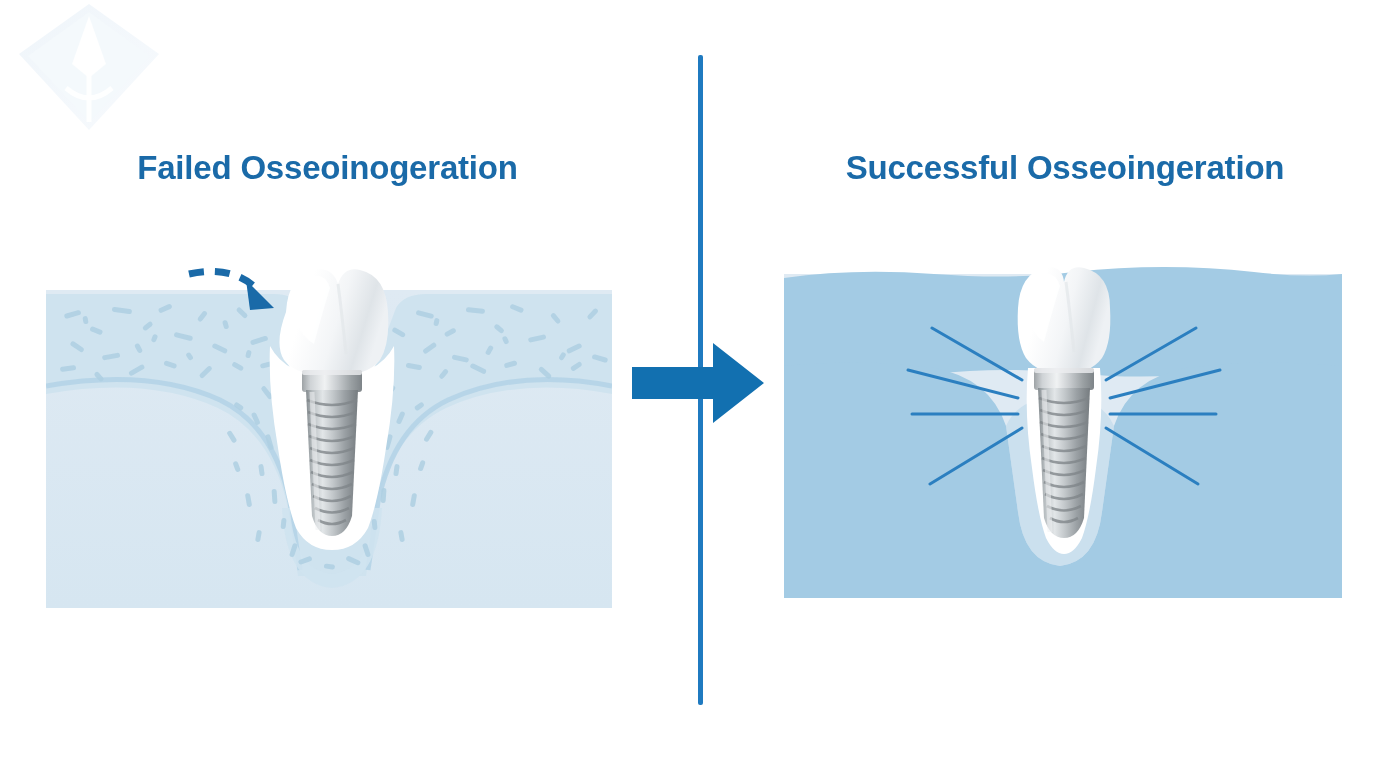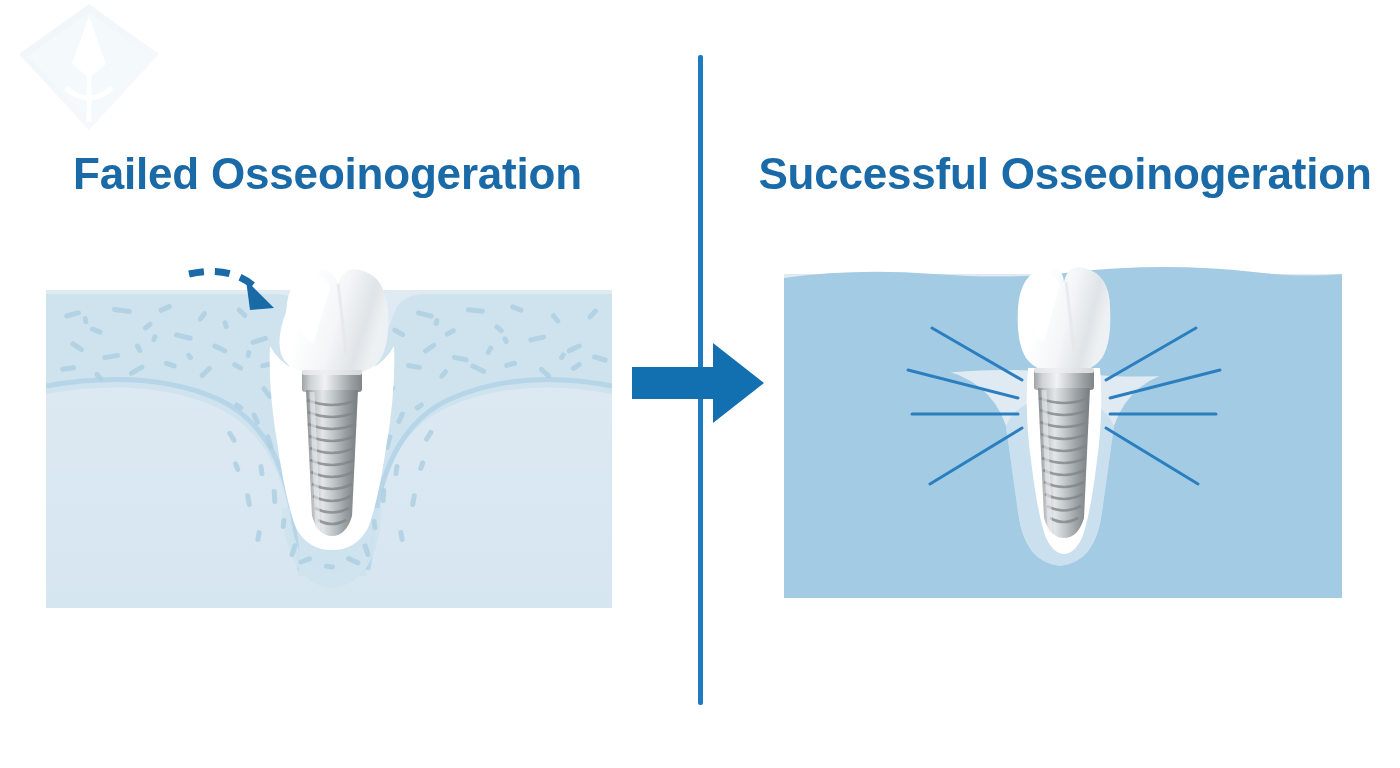--- a/index.html
+++ b/index.html
@@ -12,21 +12,21 @@
   }
   #stage{position:absolute;left:0;top:0;width:1400px;height:768px;}
   .abs{position:absolute;}
 
   
   #watermark{left:14px;top:2px;width:150px;height:132px;opacity:1;}
 
   
   .title{
     font-weight:bold;
-    font-size:44px;
+    font-size:33px;
     letter-spacing:-0.2px;
     color:#1a6aa8;
     white-space:nowrap;
     text-align:center;
   }
   #title-left{left:0px;top:149px;width:655px;}
   #title-right{left:750px;top:149px;width:630px;}
 
   
   #divider{
@@ -57,21 +57,21 @@
       <path d="M75 2 L145 52 L75 128 L5 52 Z" fill="url(#wmg)"></path>
       <path d="M75 10 L136 54 L75 120 L14 54 Z" fill="#f4f9fc"></path>
       <path d="M75 14 L92 62 L75 76 L58 62 Z" fill="#ffffff" opacity="0.92"></path>
       <rect x="72.5" y="62" width="5" height="58" fill="#ffffff" opacity="0.9"></rect>
       <path d="M52 86 Q75 106 98 86" stroke="#ffffff" stroke-width="5" fill="none" opacity="0.9"></path>
     </svg>
   </div>
 
   <div class="abs title" id="title-left">Failed Osseoinogeration</div>
 
-  <div class="abs title" id="title-right">Successful Osseoinogeration</div>
+  <div class="abs title" id="title-right">Successful Osseoingeration</div>
 
   <div class="abs" id="divider"></div>
 
   <div class="abs" id="center-arrow">
     <svg width="140" height="86" viewBox="0 0 140 86">
       <path d="M2 27 L83 27 L83 3 L134 43 L83 83 L83 59 L2 59 Z" fill="#1270b0"></path>
     </svg>
   </div>
 
   <div class="abs" id="panel-left">

